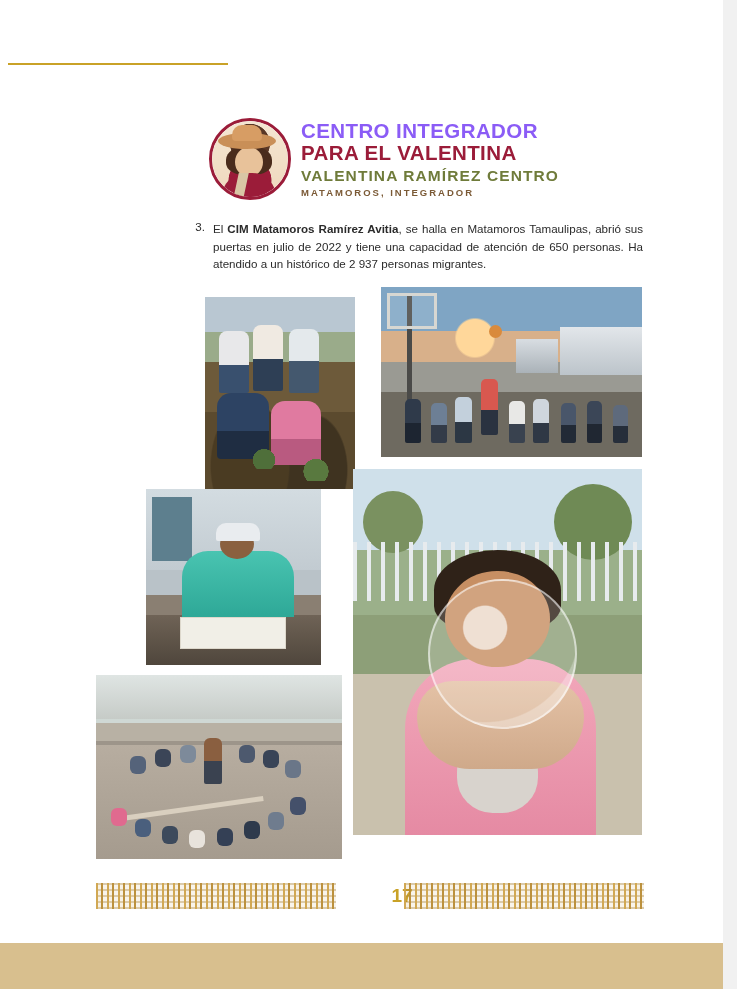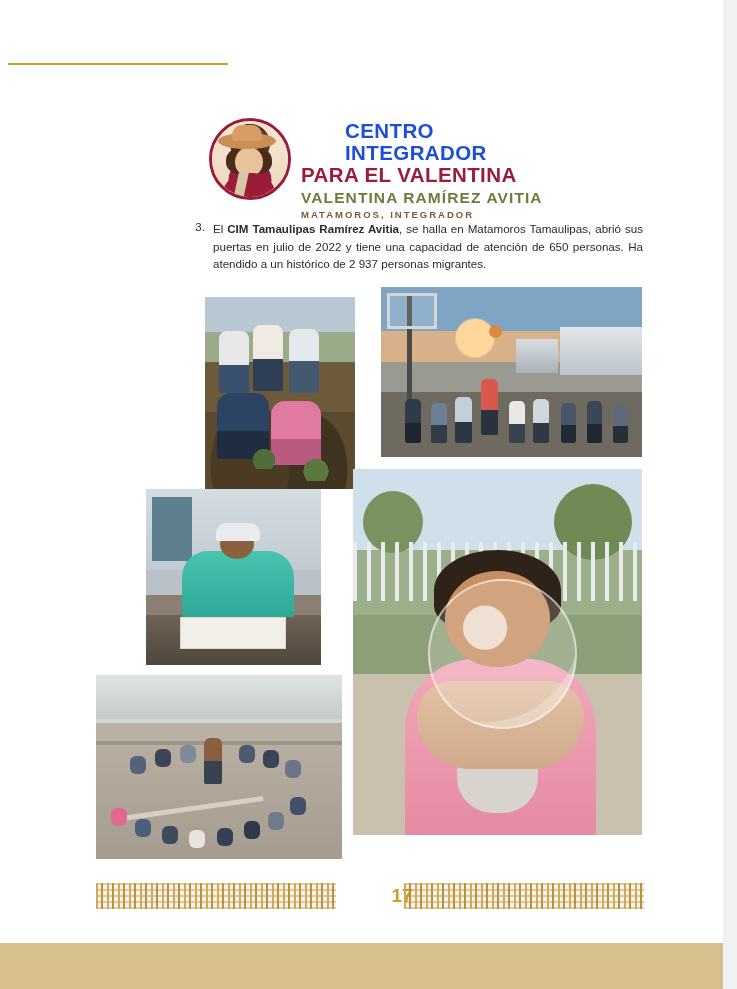--- a/index.html
+++ b/index.html
@@ -163,24 +163,23 @@
   }
   .logo-text {
     position: absolute;
     left: 92px;
     top: 2px;
     width: 268px;
   }
   .logo-line1 {
     font-size: 20.5px;
     font-weight: bold;
-    color: #1d4ed8;
+    color: #8b5cf6;
     letter-spacing: 0.4px;
     line-height: 1.07;
-    margin-left: 44px;
   }
   .logo-line2 {
     font-size: 20.5px;
     font-weight: bold;
     color: #9b1c39;
     letter-spacing: 0.4px;
     line-height: 1.07;
   }
   .logo-line3 {
     font-size: 15.5px;
@@ -493,28 +492,28 @@
       <div class="badge-hair"></div>
       <div class="badge-faceskin"></div>
       <div class="badge-hat"></div>
       <div class="badge-hat2"></div>
       <div class="badge-body"></div>
       <div class="badge-sash"></div>
     </div>
     <div class="logo-text">
       <div class="logo-line1">CENTRO INTEGRADOR</div>
       <div class="logo-line2">PARA EL VALENTINA</div>
-      <div class="logo-line3">VALENTINA RAMÍREZ AVITIA</div>
+      <div class="logo-line3">VALENTINA RAMÍREZ CENTRO</div>
       <div class="logo-line4">MATAMOROS, INTEGRADOR</div>
     </div>
   </div>
 
   <div class="para-wrap">
     <div class="para-num">3.</div>
-    <div class="para-text"><span>El </span><b>CIM Tamaulipas Ramírez Avitia</b><span>, se halla en Matamoros Tamaulipas, abrió sus puertas en julio de 2022 y tiene una capacidad de atención de 650 personas. Ha atendido a un histórico de 2 937 personas migrantes.</span></div>
+    <div class="para-text"><span>El </span><b>CIM Matamoros Ramírez Avitia</b><span>, se halla en Matamoros Tamaulipas, abrió sus puertas en julio de 2022 y tiene una capacidad de atención de 650 personas. Ha atendido a un histórico de 2 937 personas migrantes.</span></div>
   </div>
 
   <div class="photo" id="photo-garden">
     <div class="kid-a"></div>
     <div class="kid-b"></div>
     <div class="kid-c"></div>
     <div class="kid-d"></div>
     <div class="kid-e"></div>
     <div class="plant1"></div>
     <div class="plant2"></div>

